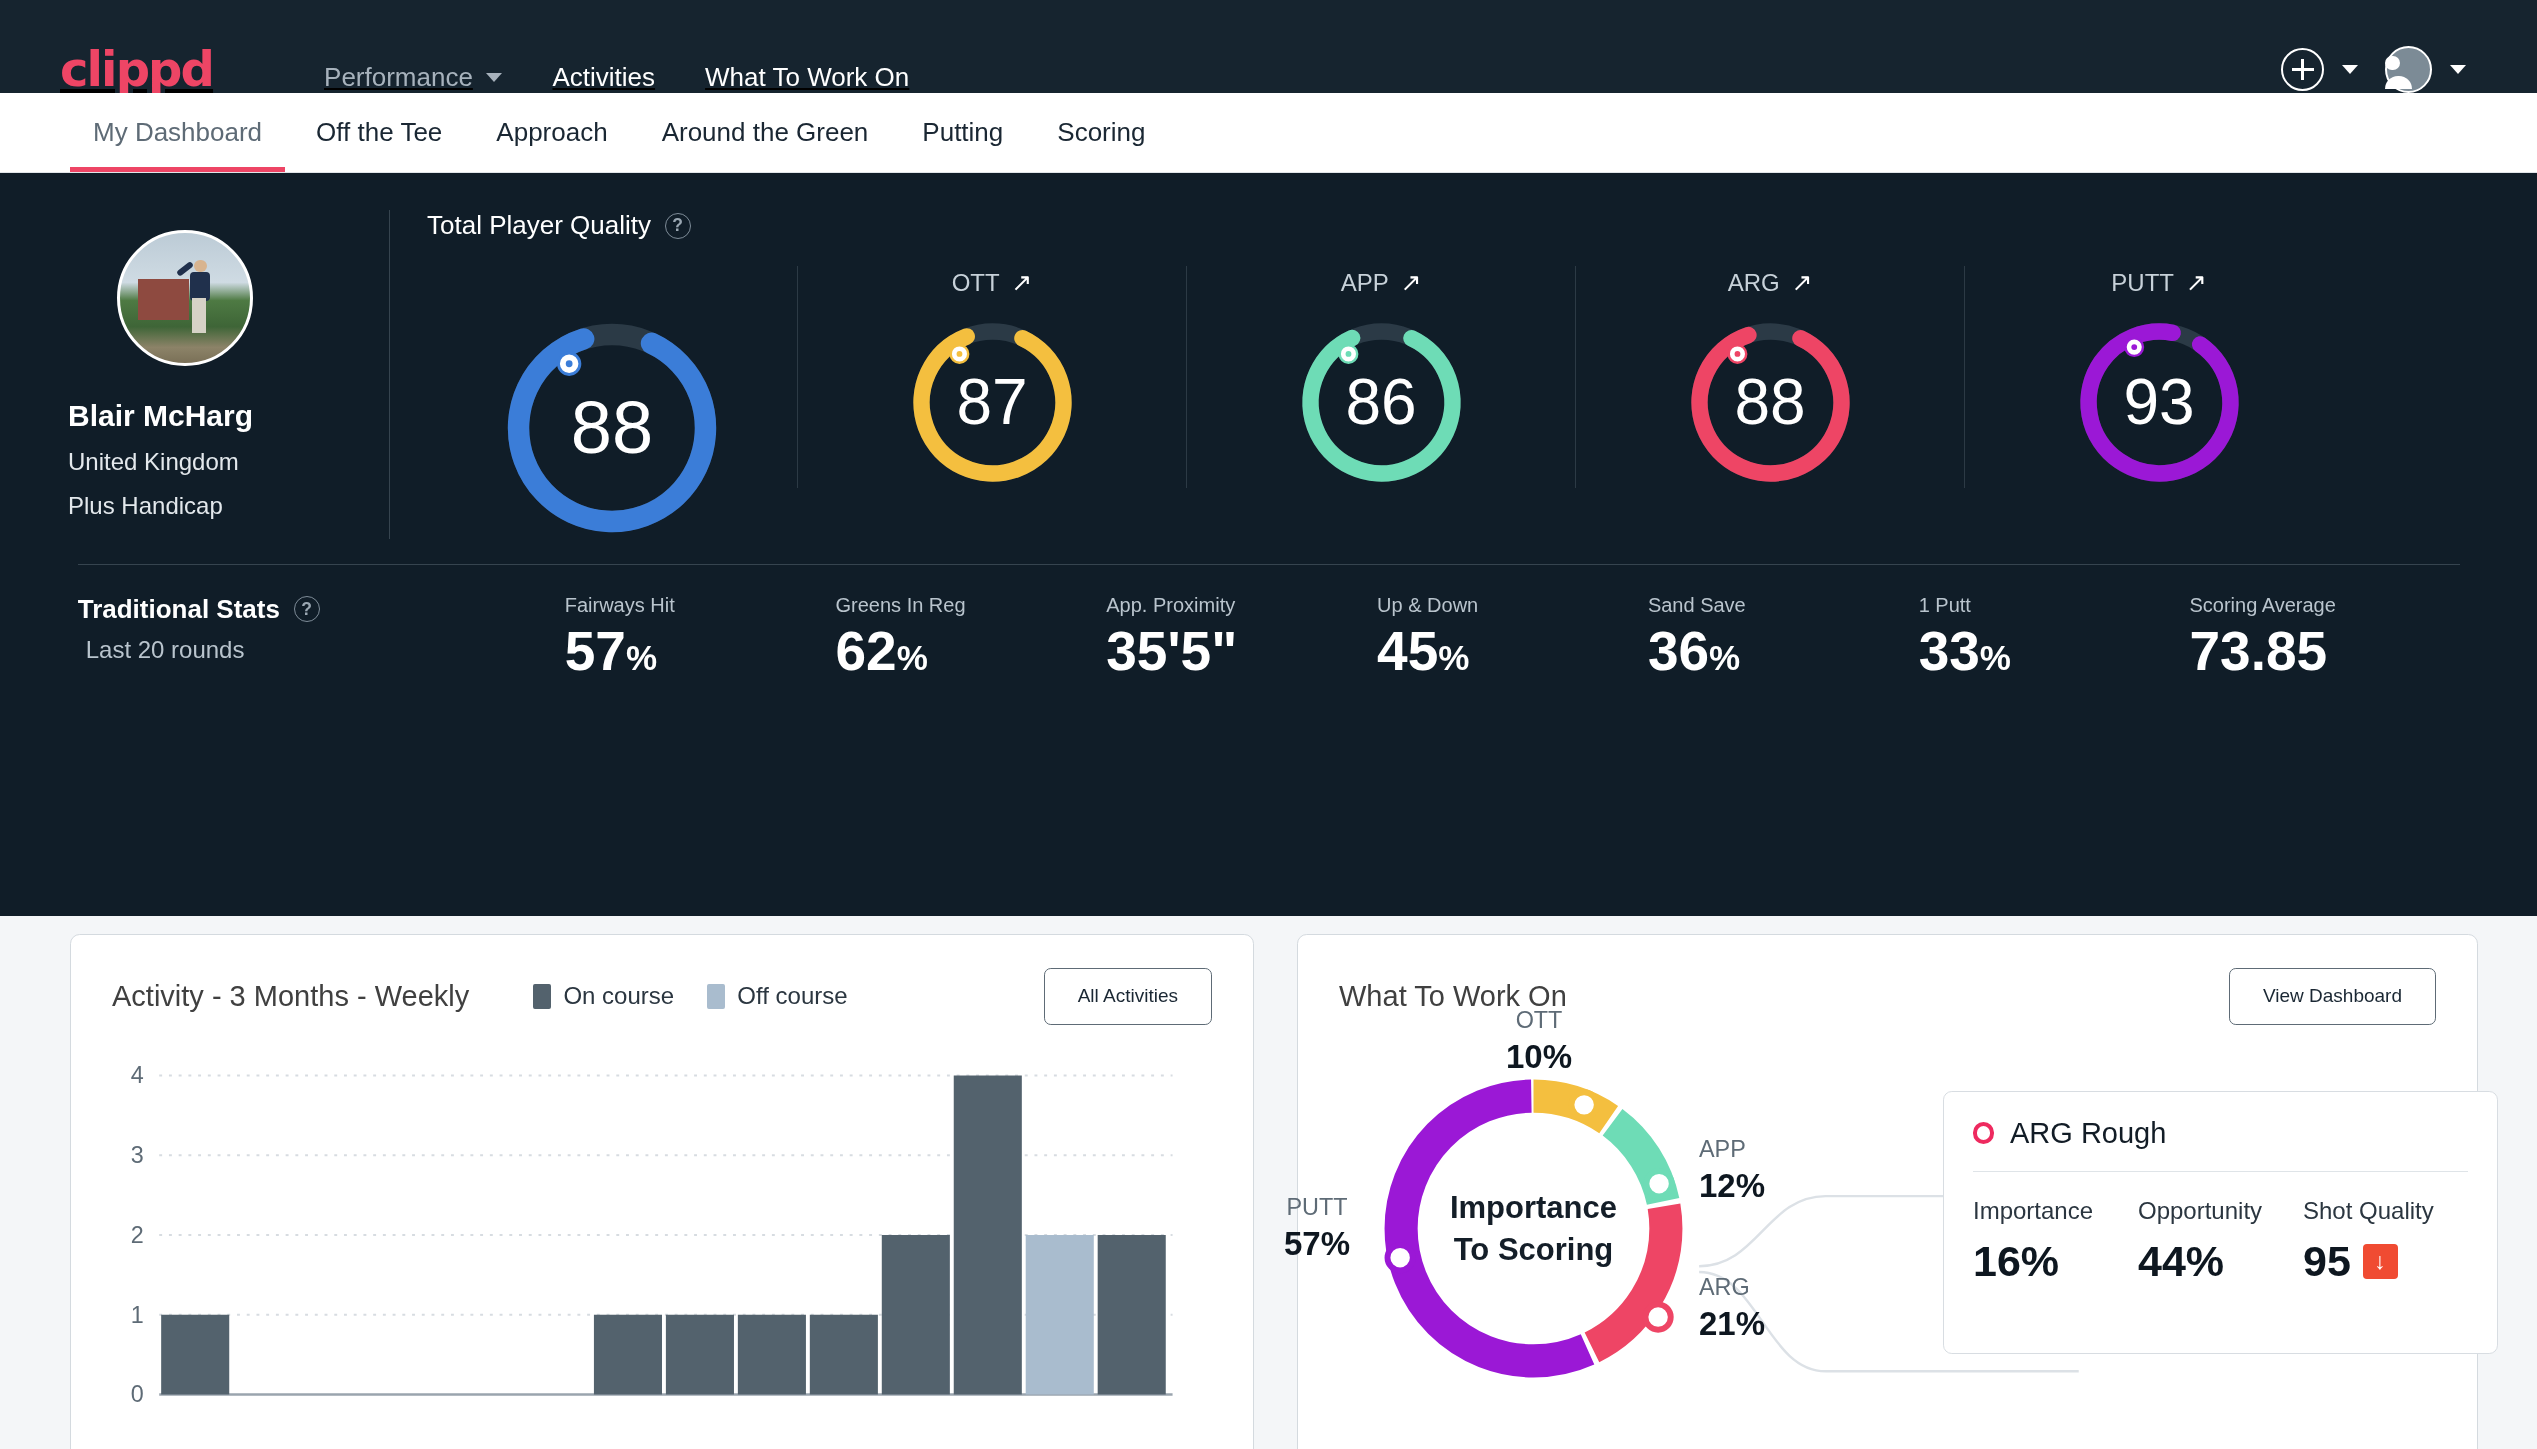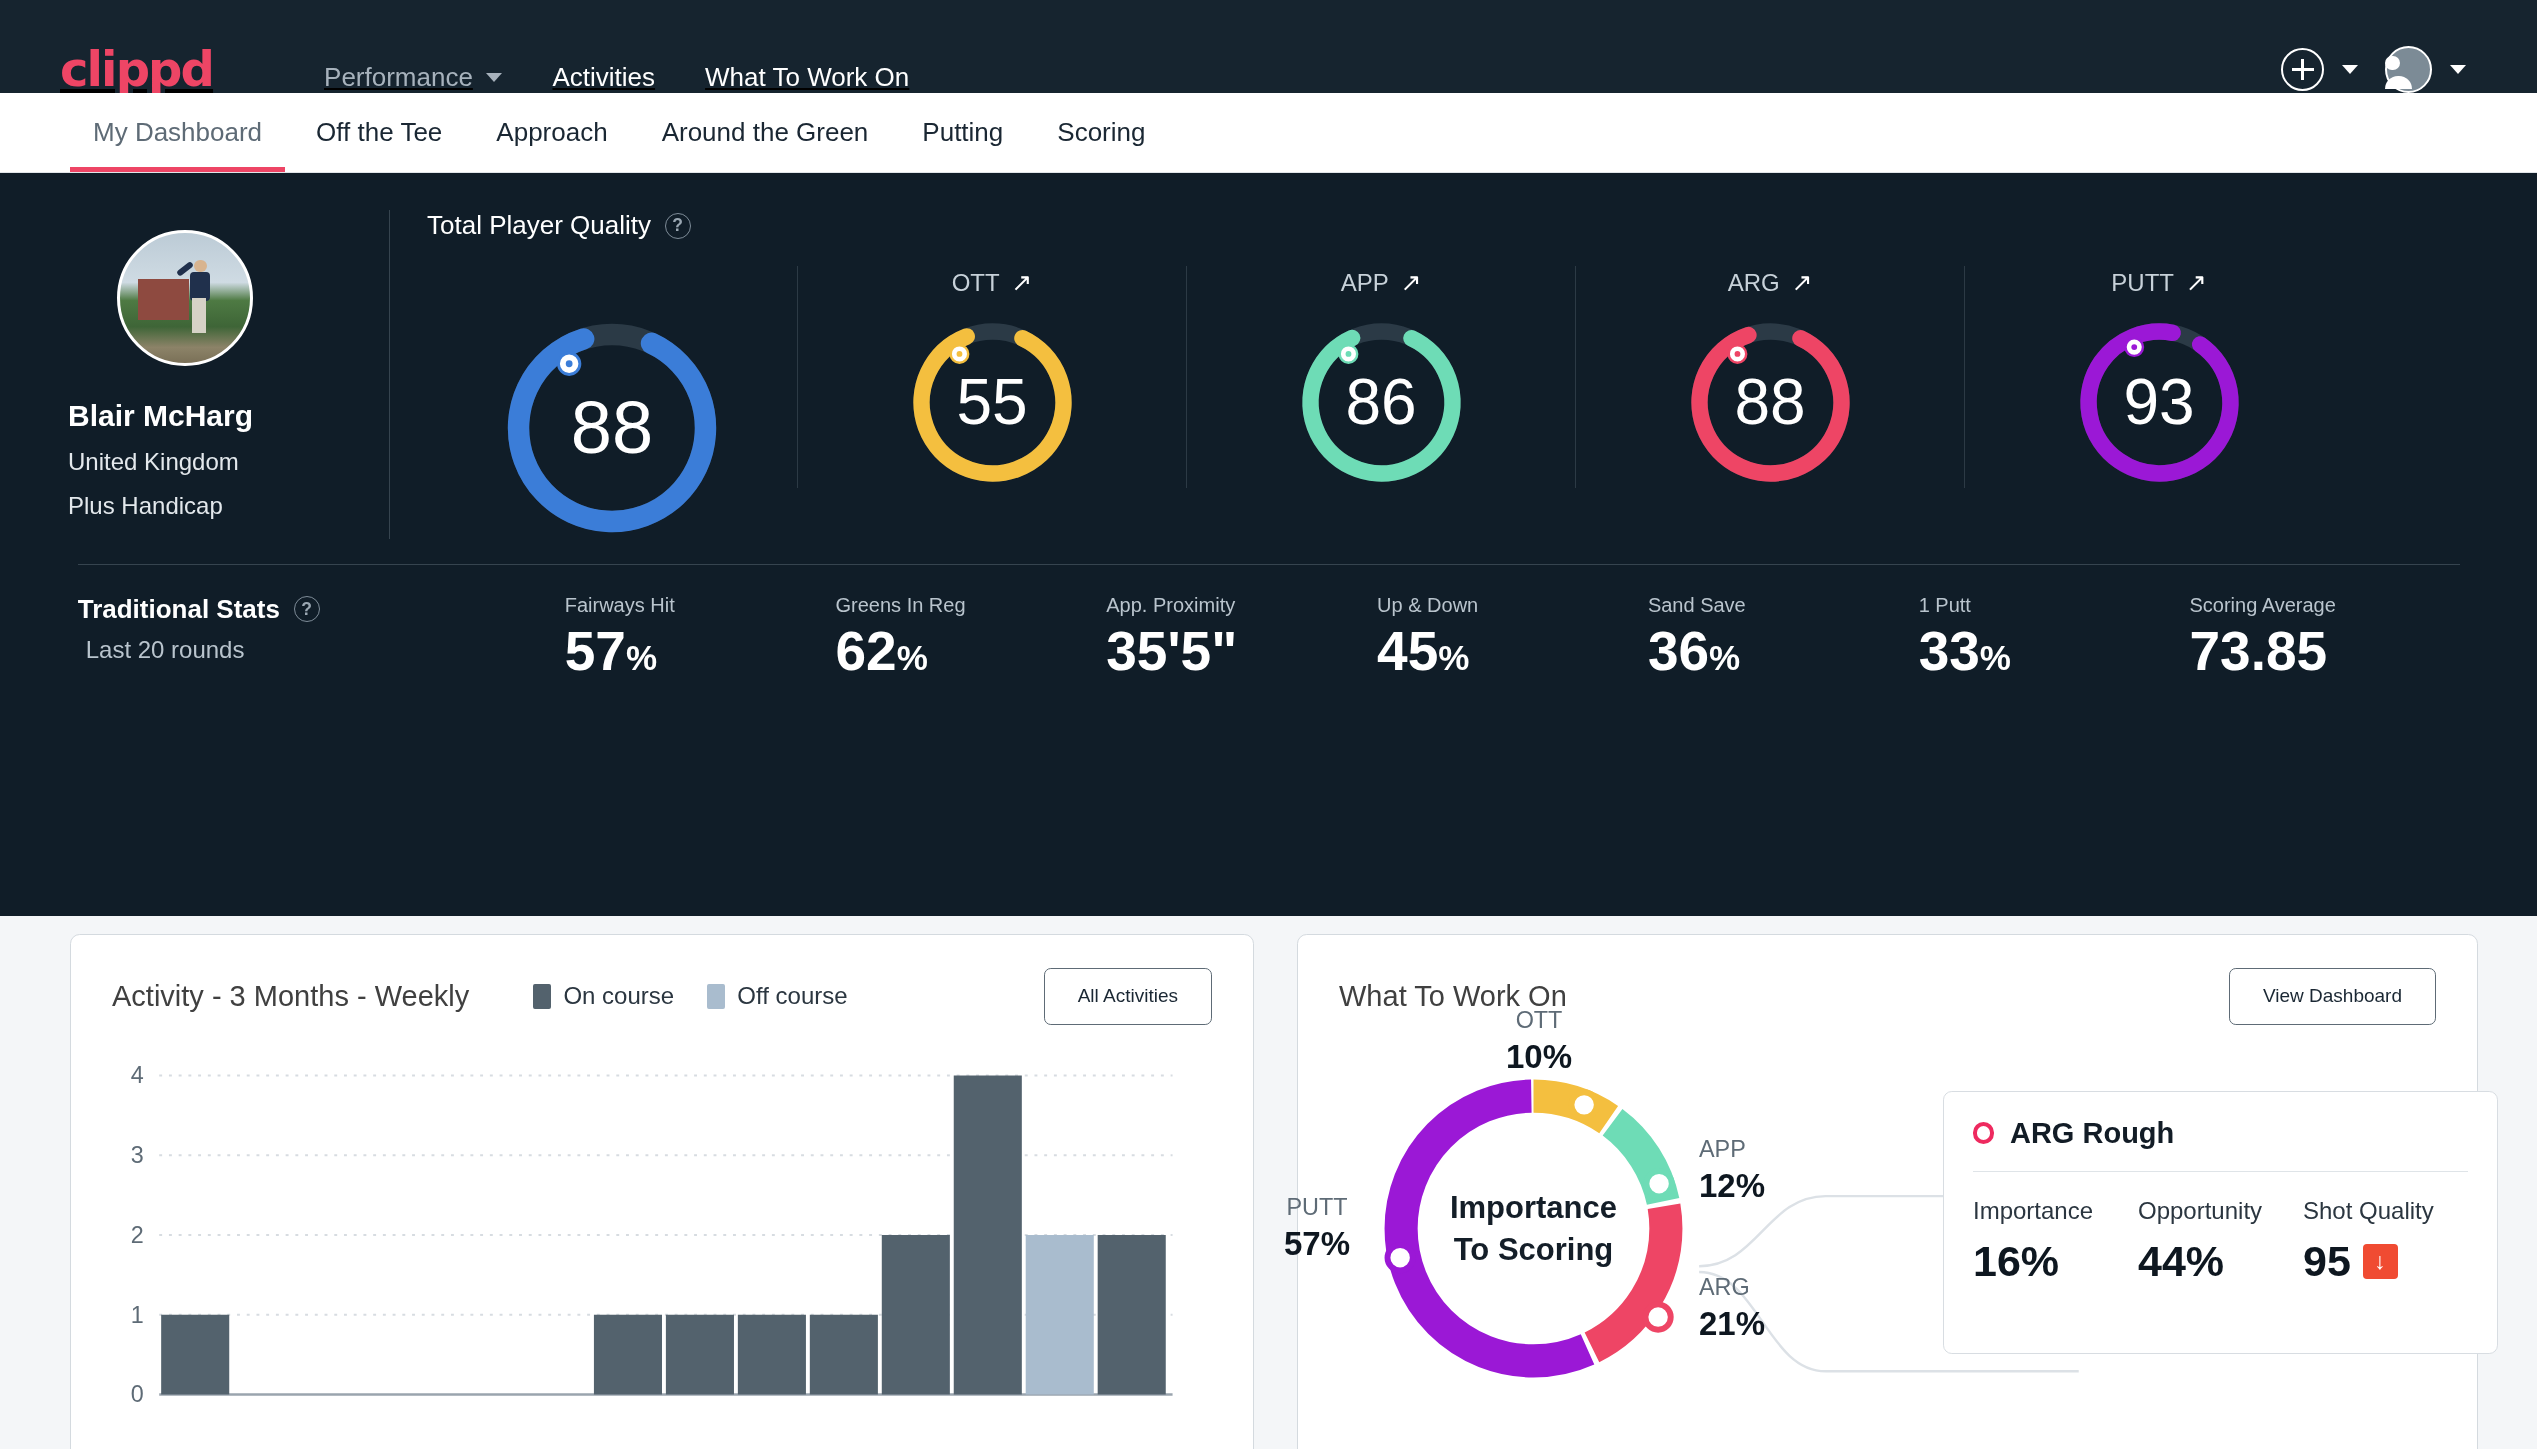--- a/index.html
+++ b/index.html
@@ -149,21 +149,21 @@
   .dl-ott { left: 167px; top: -43px; }
   .dl-app { left: 360px; top: 86px; text-align: left; }
   .dl-arg { left: 360px; top: 224px; text-align: left; }
   .dl-putt { left: -55px; top: 144px; }
 
   .detail-panel {
     position: absolute; left: 604px; top: 41px; width: 555px; height: 263px;
     border: 1px solid #D8DDE2; border-radius: 8.8px; background: #fff; padding: 25px 29px;
   }
   .dp-head { display: flex; align-items: center; gap: 15.6px; font-size: 29px;
-             font-weight: bold; color: #121C26; }
+             font-weight: normal; color: #121C26; }
   .dp-ring { width: 21.4px; height: 21.4px; border-radius: 50%; border: 4.9px solid #EE2A5F; }
   .dp-rule { height: 1px; background: #DFE4E8; margin: 21.4px 0 25px 0; }
   .dp-cols { display: flex; }
   .dp-col { flex: 1; }
   .dp-col-label { font-size: 24px; color: #2B3640; }
   .dp-col-val { font-size: 43px; font-weight: bold; color: #0E1720; margin-top: 11.7px;
                 display: flex; align-items: center; gap: 11.7px; }
   .down-badge { width: 35px; height: 35px; background: #F04B32; border-radius: 3.9px;
                 display: inline-flex; align-items: center; justify-content: center;
                 color: #fff; font-size: 23.4px; }
@@ -249,21 +249,21 @@
               <span>OTT</span>
               <span class="arrow-up">↗</span>
             </div>
             <div class="ring-svg-wrap" style="width:171px;height:171px;">
               <svg width="171" height="171" viewBox="0 0 176 176">
                 <circle cx="88" cy="88" r="73" fill="none" stroke="#2B3A46" stroke-width="17"></circle>
                 <circle cx="88" cy="88" r="73" fill="none" stroke="#F4BF3F" stroke-width="17" stroke-linecap="round" stroke-dasharray="399 459" transform="rotate(-65 88 88)"></circle>
                 <circle cx="54" cy="38" r="9" fill="#ffffff" stroke="#F4BF3F" stroke-width="2.5"></circle>
                 <circle cx="54" cy="38" r="3" fill="#F4BF3F"></circle>
               </svg>
-              <div class="ring-val">55</div>
+              <div class="ring-val">87</div>
             </div>
           </div>
 
           <div class="ring-cell sm">
             <div class="ring-label">
               <span>APP</span>
               <span class="arrow-up">↗</span>
             </div>
             <div class="ring-svg-wrap" style="width:171px;height:171px;">
               <svg width="171" height="171" viewBox="0 0 176 176">

